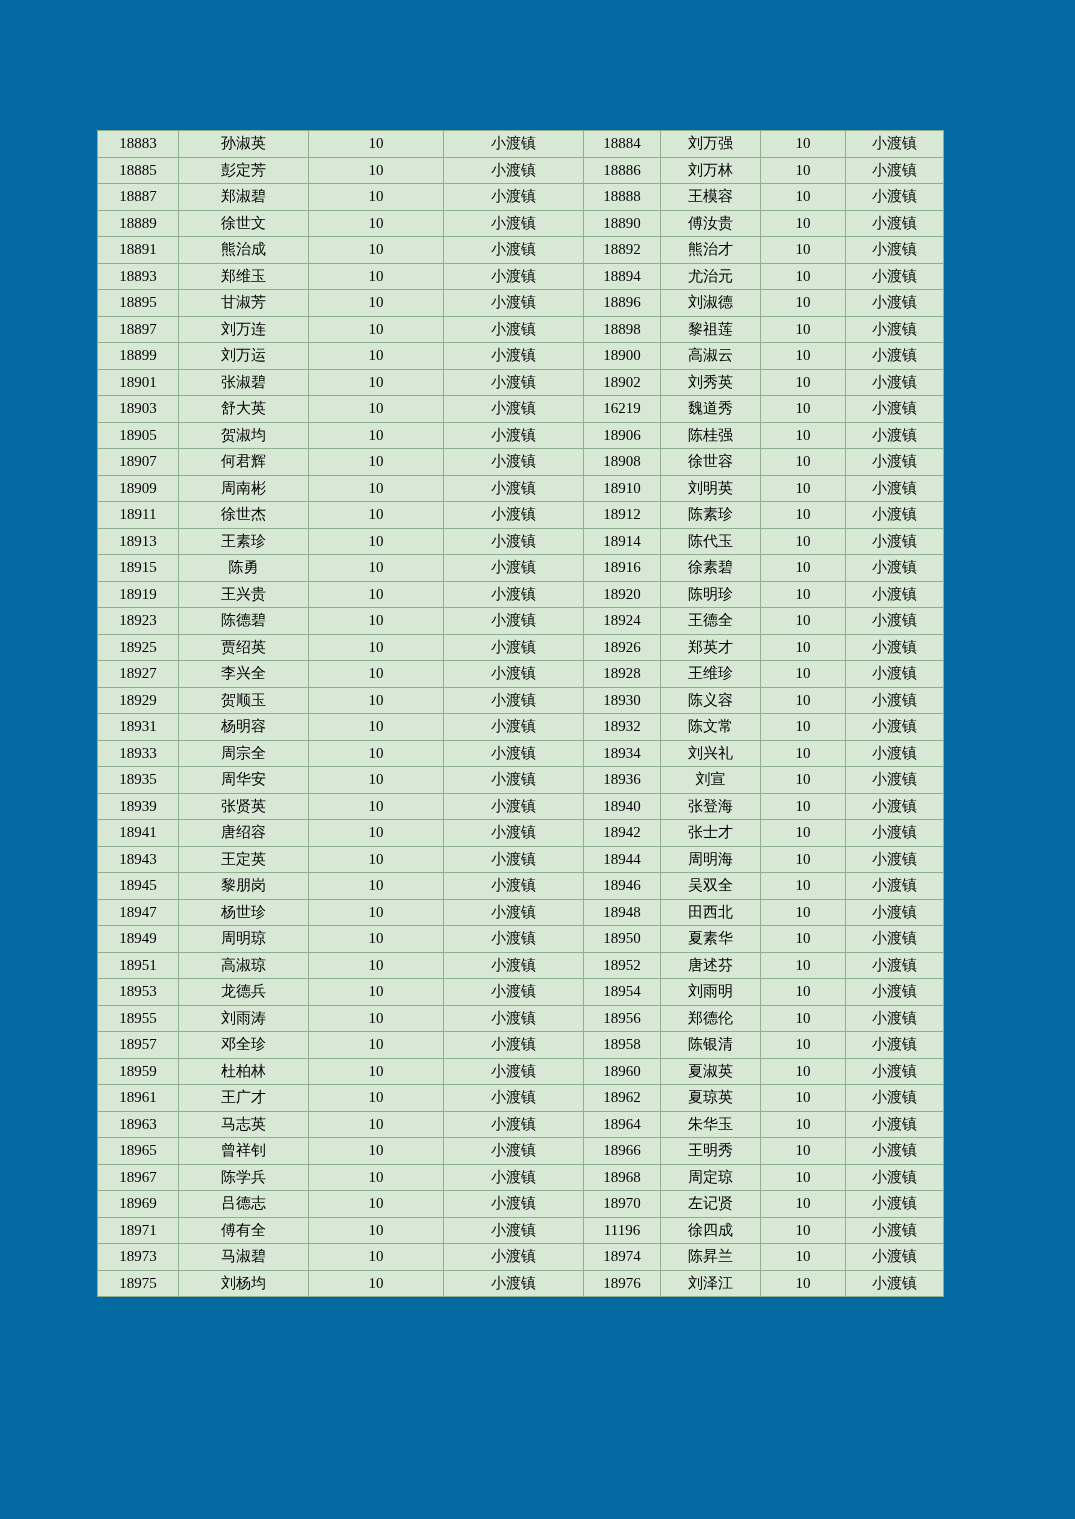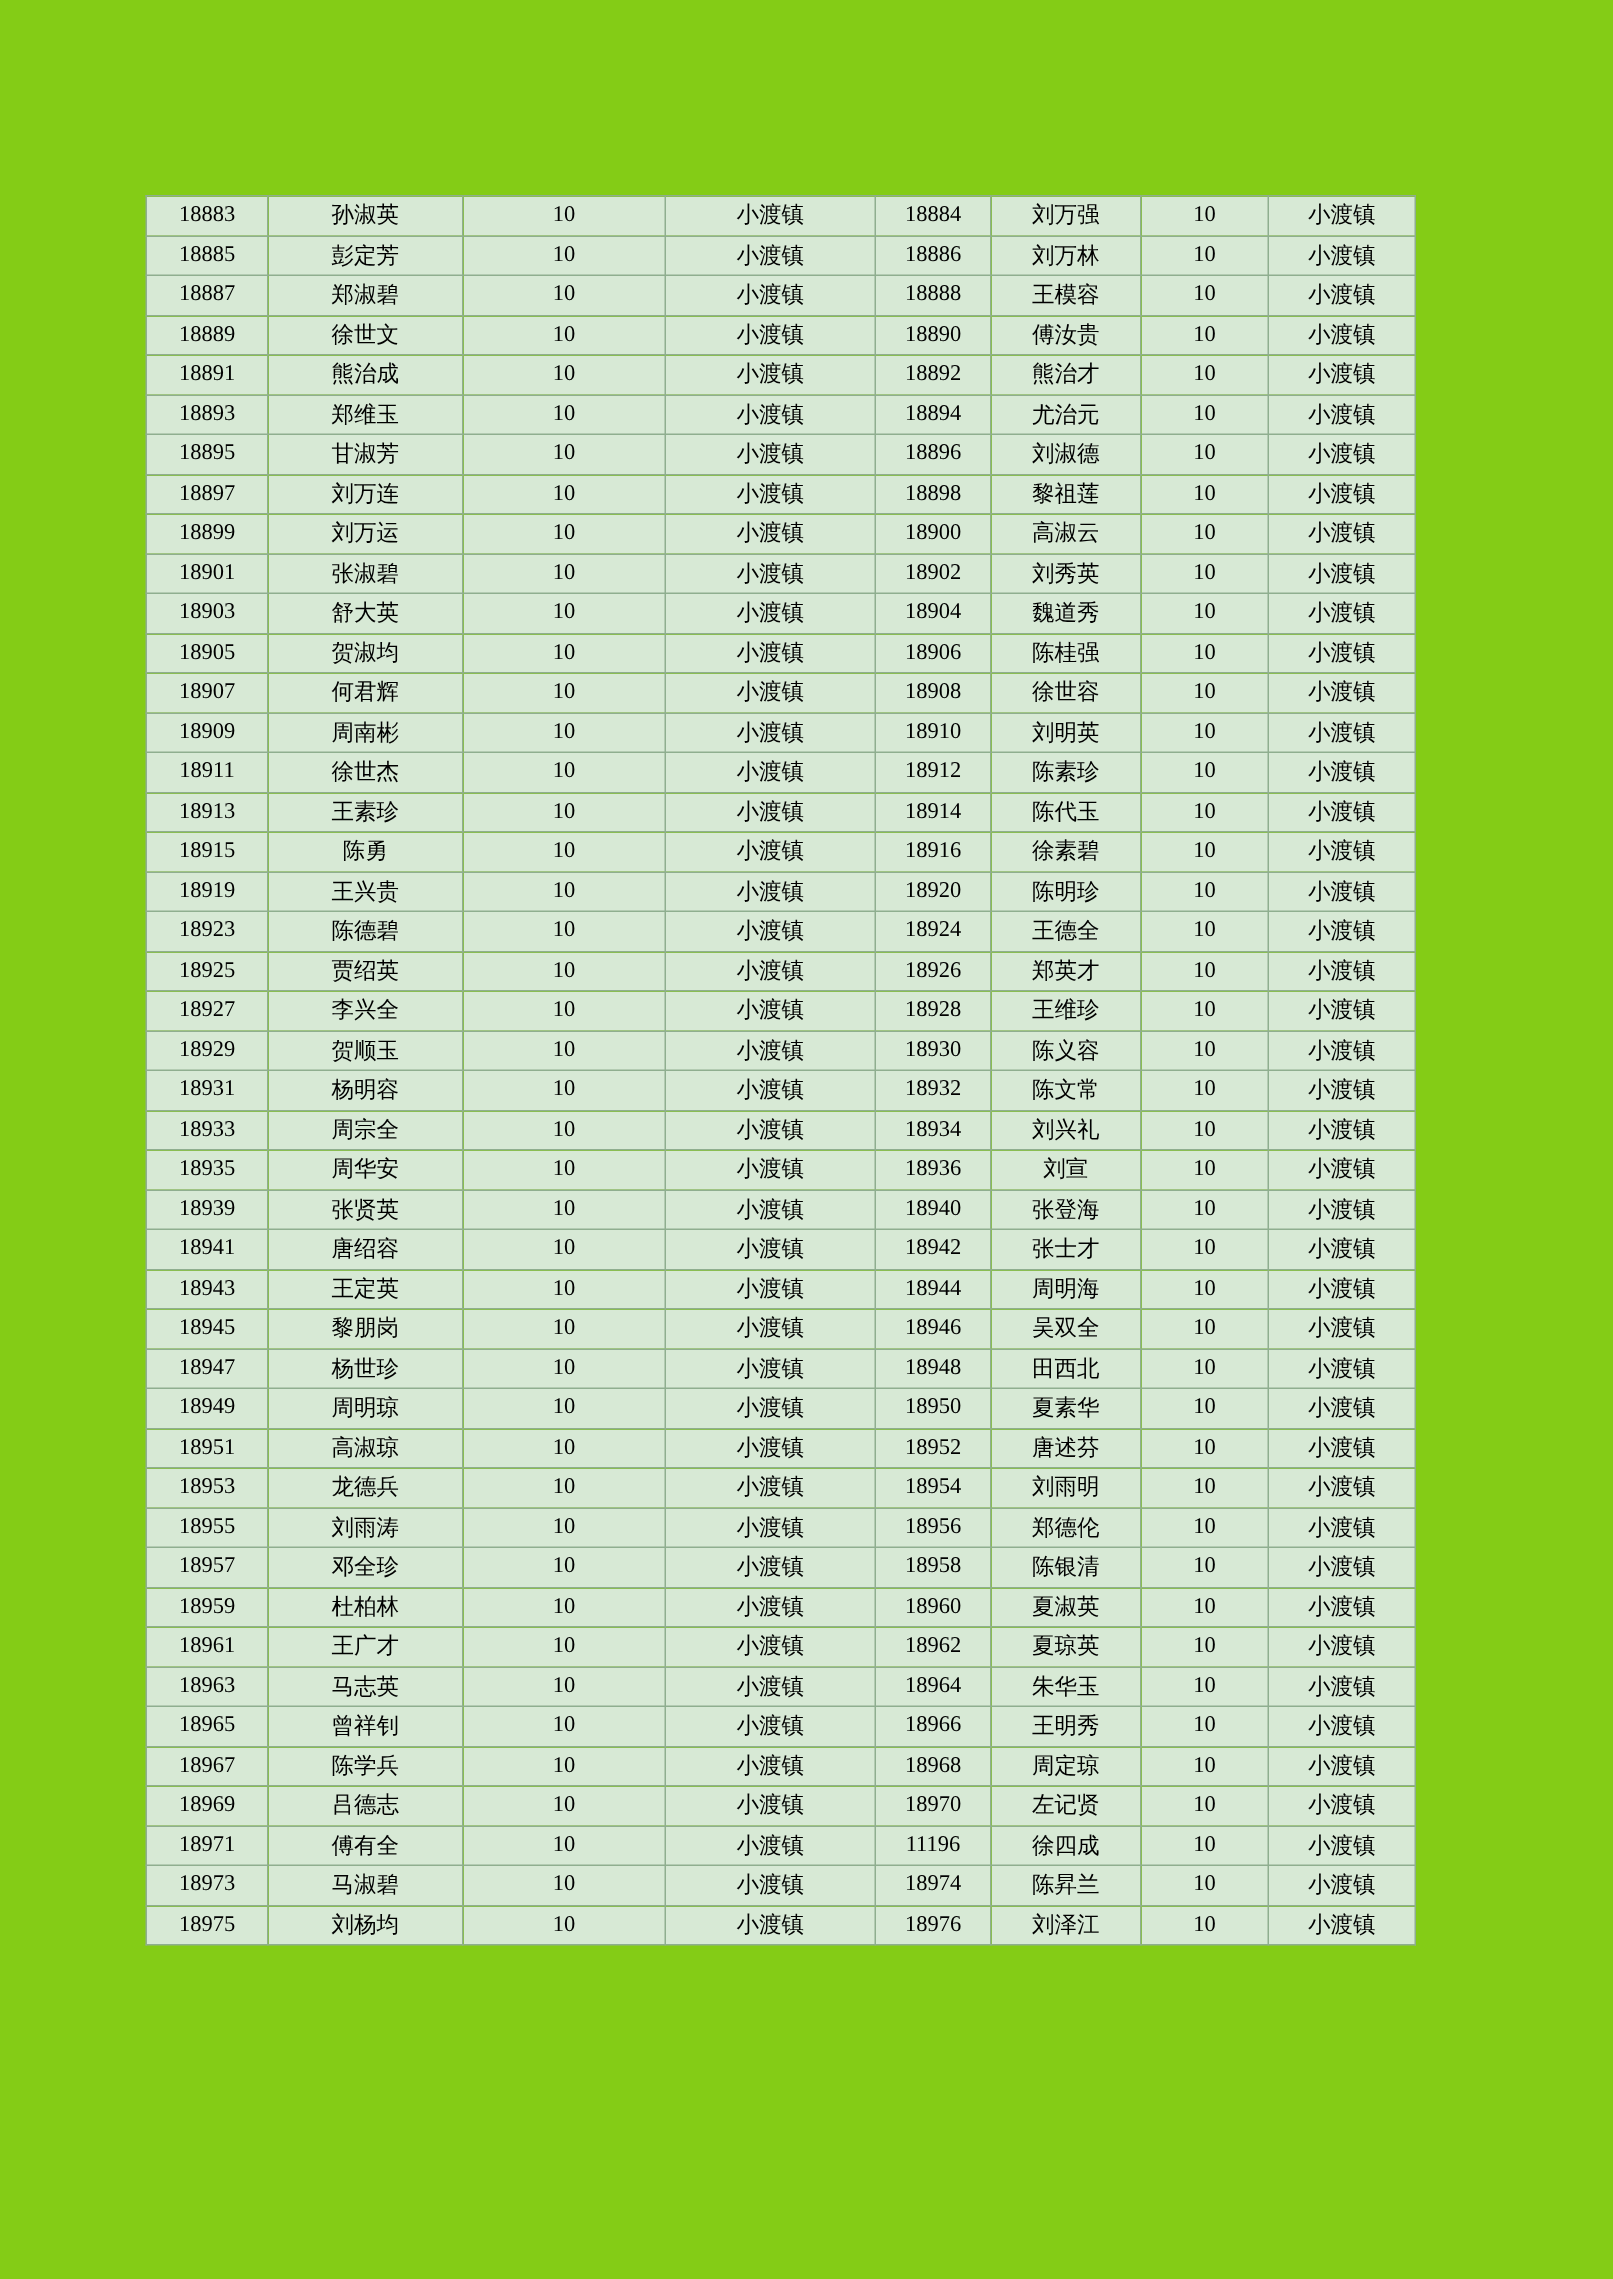--- a/index.html
+++ b/index.html
@@ -10,21 +10,21 @@
   body {
     width: 1075px;
     height: 1519px;
     font-family: "Liberation Serif", "DejaVu Serif", serif;
     position: relative;
   }
   .page {
     position: relative;
     width: 1075px;
     height: 1519px;
-    background: #84cc16;
+    background: #0369a1;
     overflow: hidden;
   }
   table.roster {
     position: absolute;
     left: 97px;
     top: 130px;
     border-collapse: collapse;
     table-layout: fixed;
   }
   table.roster td {
@@ -162,21 +162,21 @@
           <td>18902</td>
           <td>刘秀英</td>
           <td>10</td>
           <td>小渡镇</td>
         </tr>
         <tr>
           <td>18903</td>
           <td>舒大英</td>
           <td>10</td>
           <td>小渡镇</td>
-          <td>18904</td>
+          <td>16219</td>
           <td>魏道秀</td>
           <td>10</td>
           <td>小渡镇</td>
         </tr>
         <tr>
           <td>18905</td>
           <td>贺淑均</td>
           <td>10</td>
           <td>小渡镇</td>
           <td>18906</td>

